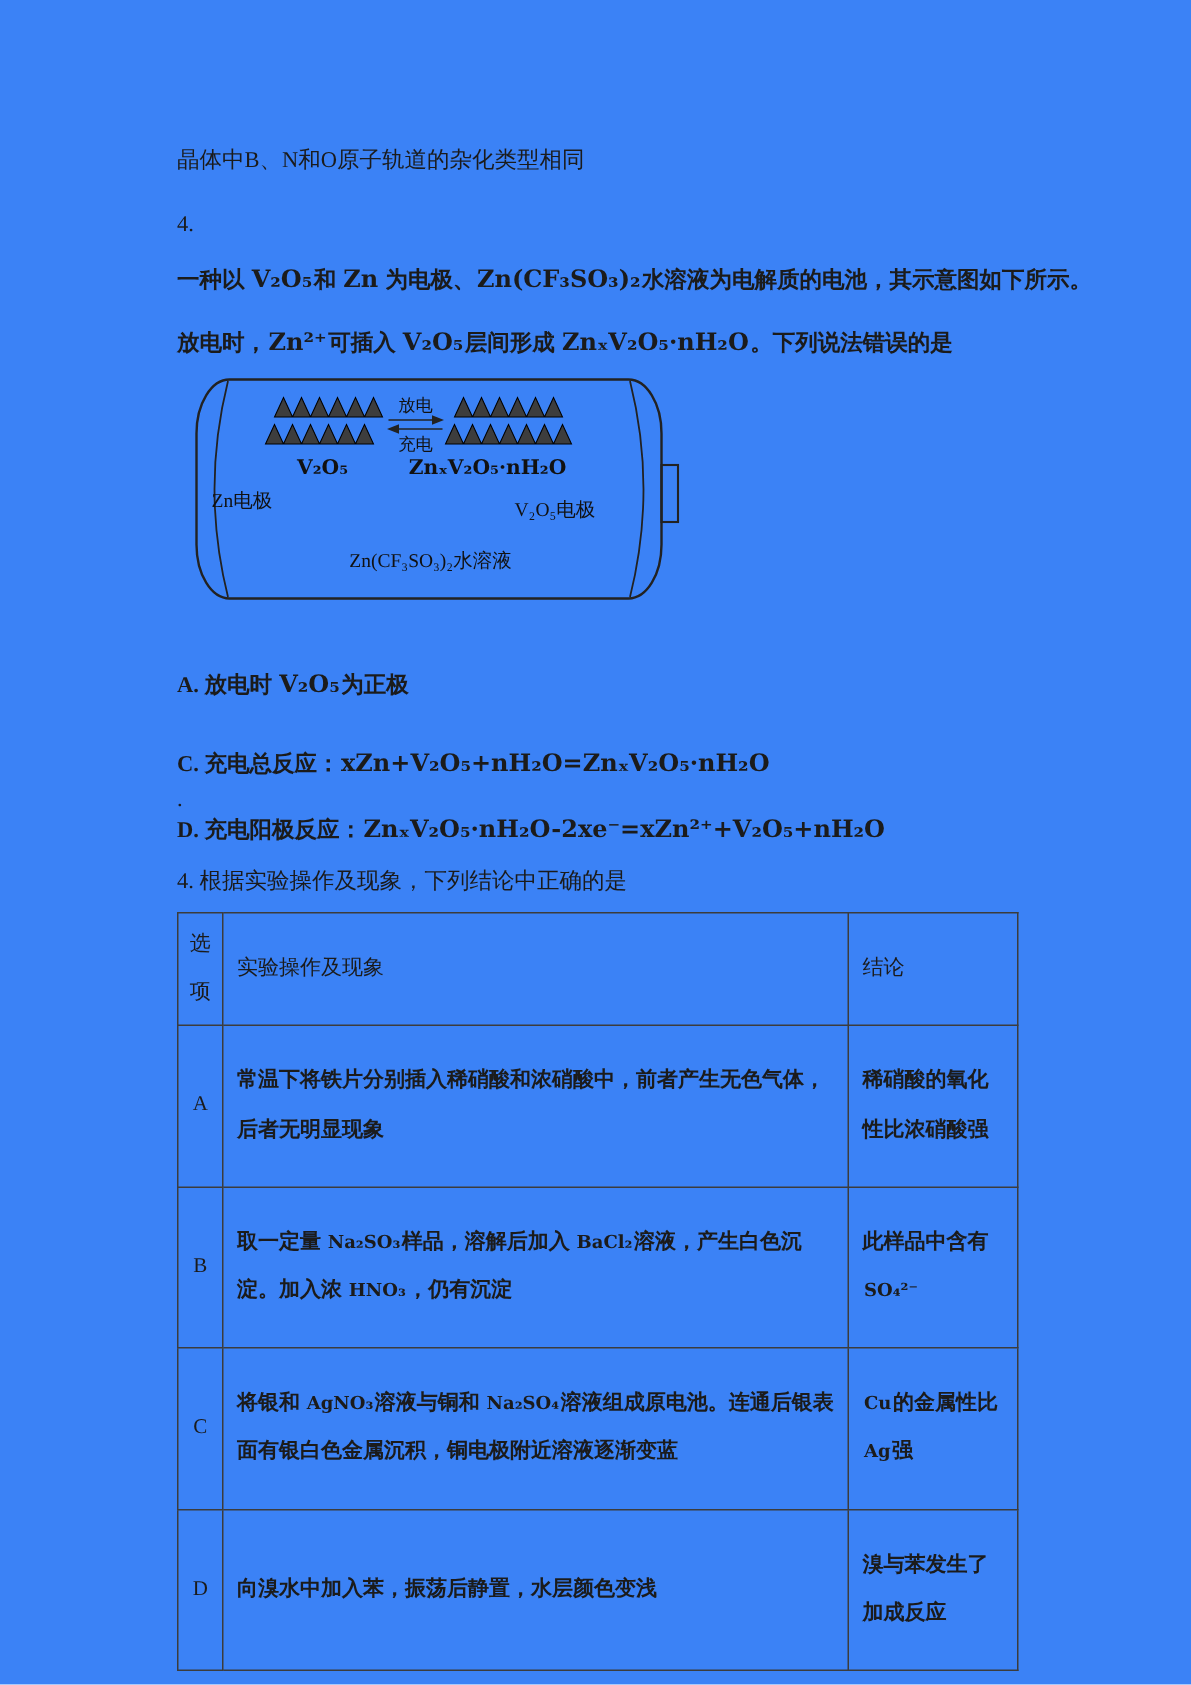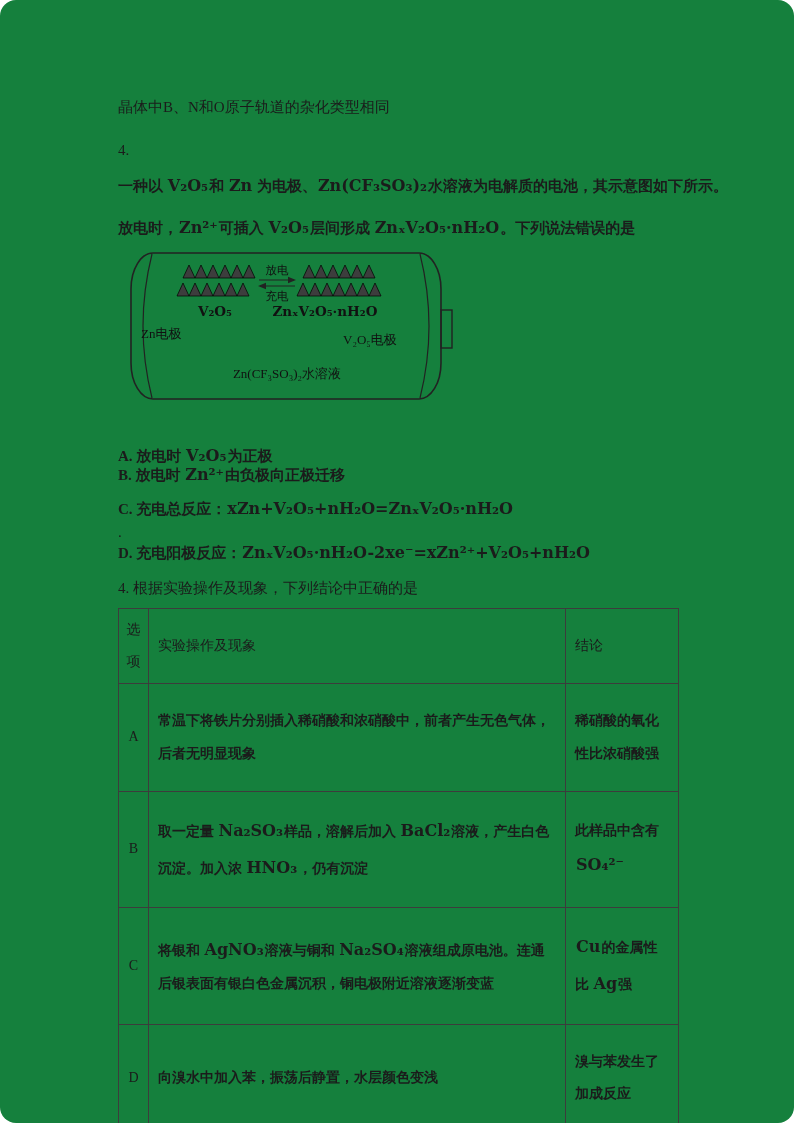--- a/index.html
+++ b/index.html
@@ -1,41 +1,40 @@
 <!DOCTYPE html>
 <html><head>
 <meta charset="utf-8">
 <style>
   * { margin:0; padding:0; box-sizing:border-box; }
   html,body { background:#ffffff; }
   .page {
     position:relative; width:794px; height:1123px; margin:0 auto;
-    background:#15803d; color:#1b1b1b; overflow:hidden;
+    background:#3b82f6; color:#1b1b1b; overflow:hidden;
     font-family:"Liberation Serif","DejaVu Serif",serif;
-    border-radius:16px;
   }
   .p { position:absolute; left:118px; font-size:15px; line-height:1.5; white-space:nowrap; }
   .p .line2 { display:block; }
   .fx {
     font-family:"DejaVu Serif","DejaVu Sans","Liberation Serif",serif;
     font-weight:700; font-size:16px; padding:0 1px;
   }
   .tx { font-weight:700; }
   .diagram { position:absolute; left:125px; top:250px; width:330px; height:152px; }
   .svg-label { font-family:"Liberation Serif","DejaVu Serif",serif; font-size:13px; fill:#111; }
   .svg-small { font-family:"Liberation Serif","DejaVu Serif",serif; font-size:11.5px; fill:#111; }
   .svg-fx { font-family:"DejaVu Serif","DejaVu Sans",serif; font-weight:700; font-size:13.5px; fill:#111; }
   .crystal { fill:#3d3d3d; stroke:#000; stroke-width:0.7; }
   .wire { stroke:#222; fill:none; }
   .q5-table {
     position:absolute; left:118px; top:608px; width:560px;
     border-collapse:collapse; table-layout:fixed; font-size:14px; color:#1b1b1b;
   }
   .q5-table td { border:1px solid #3c3c3c; padding:21px 9px; line-height:2.3; vertical-align:middle; overflow-wrap:break-word; }
-  .q5-table td .fx { font-size:16px; }
+  .q5-table td .fx { font-size:12px; }
   td.lab { text-align:center; padding:5px 2px;margin-top:27px; }
   tr.h-hdr { height:67px; }
   tr.h-a { height:88px; }
   tr.h-b { height:97px; }
   tr.h-c { height:88px; }
   tr.h-d { height:62px; }
 </style>
 </head>
 <body>
 
@@ -70,21 +69,20 @@
     <text x="90" y="66" text-anchor="middle" class="svg-fx">V₂O₅</text>
     <text x="200" y="66" text-anchor="middle" class="svg-fx">ZnₓV₂O₅·nH₂O</text>
 
     <text x="16" y="88" class="svg-label">Zn电极</text>
     <text x="218" y="94" class="svg-label">V₂O₅电极</text>
 
     <text x="162" y="128" text-anchor="middle" class="svg-label">Zn(CF₃SO₃)₂水溶液</text>
   </svg>
 
   <div class="p" style="top:444px"><span class="tx">A. 放电时 </span><span class="fx">V₂O₅</span><span class="tx">为正极</span></div>
-  <div class="p" style="top:463px"><span class="tx">B. 放电时 </span><span class="fx">Zn²⁺</span><span class="tx">由负极向正极迁移</span></div>
   <div class="p" style="top:497px">
     <span><span class="tx">C. 充电总反应：</span><span class="fx">xZn+V₂O₅+nH₂O=ZnₓV₂O₅·nH₂O</span></span>
     <span class="line2">.</span>
   </div>
   <div class="p" style="top:541px"><span class="tx">D. 充电阳极反应：</span><span class="fx">ZnₓV₂O₅·nH₂O-2xe⁻=xZn²⁺+V₂O₅+nH₂O</span></div>
 
   <div class="p" style="top:577px">4. 根据实验操作及现象，下列结论中正确的是</div>
 
   <table class="q5-table">
     <colgroup>

